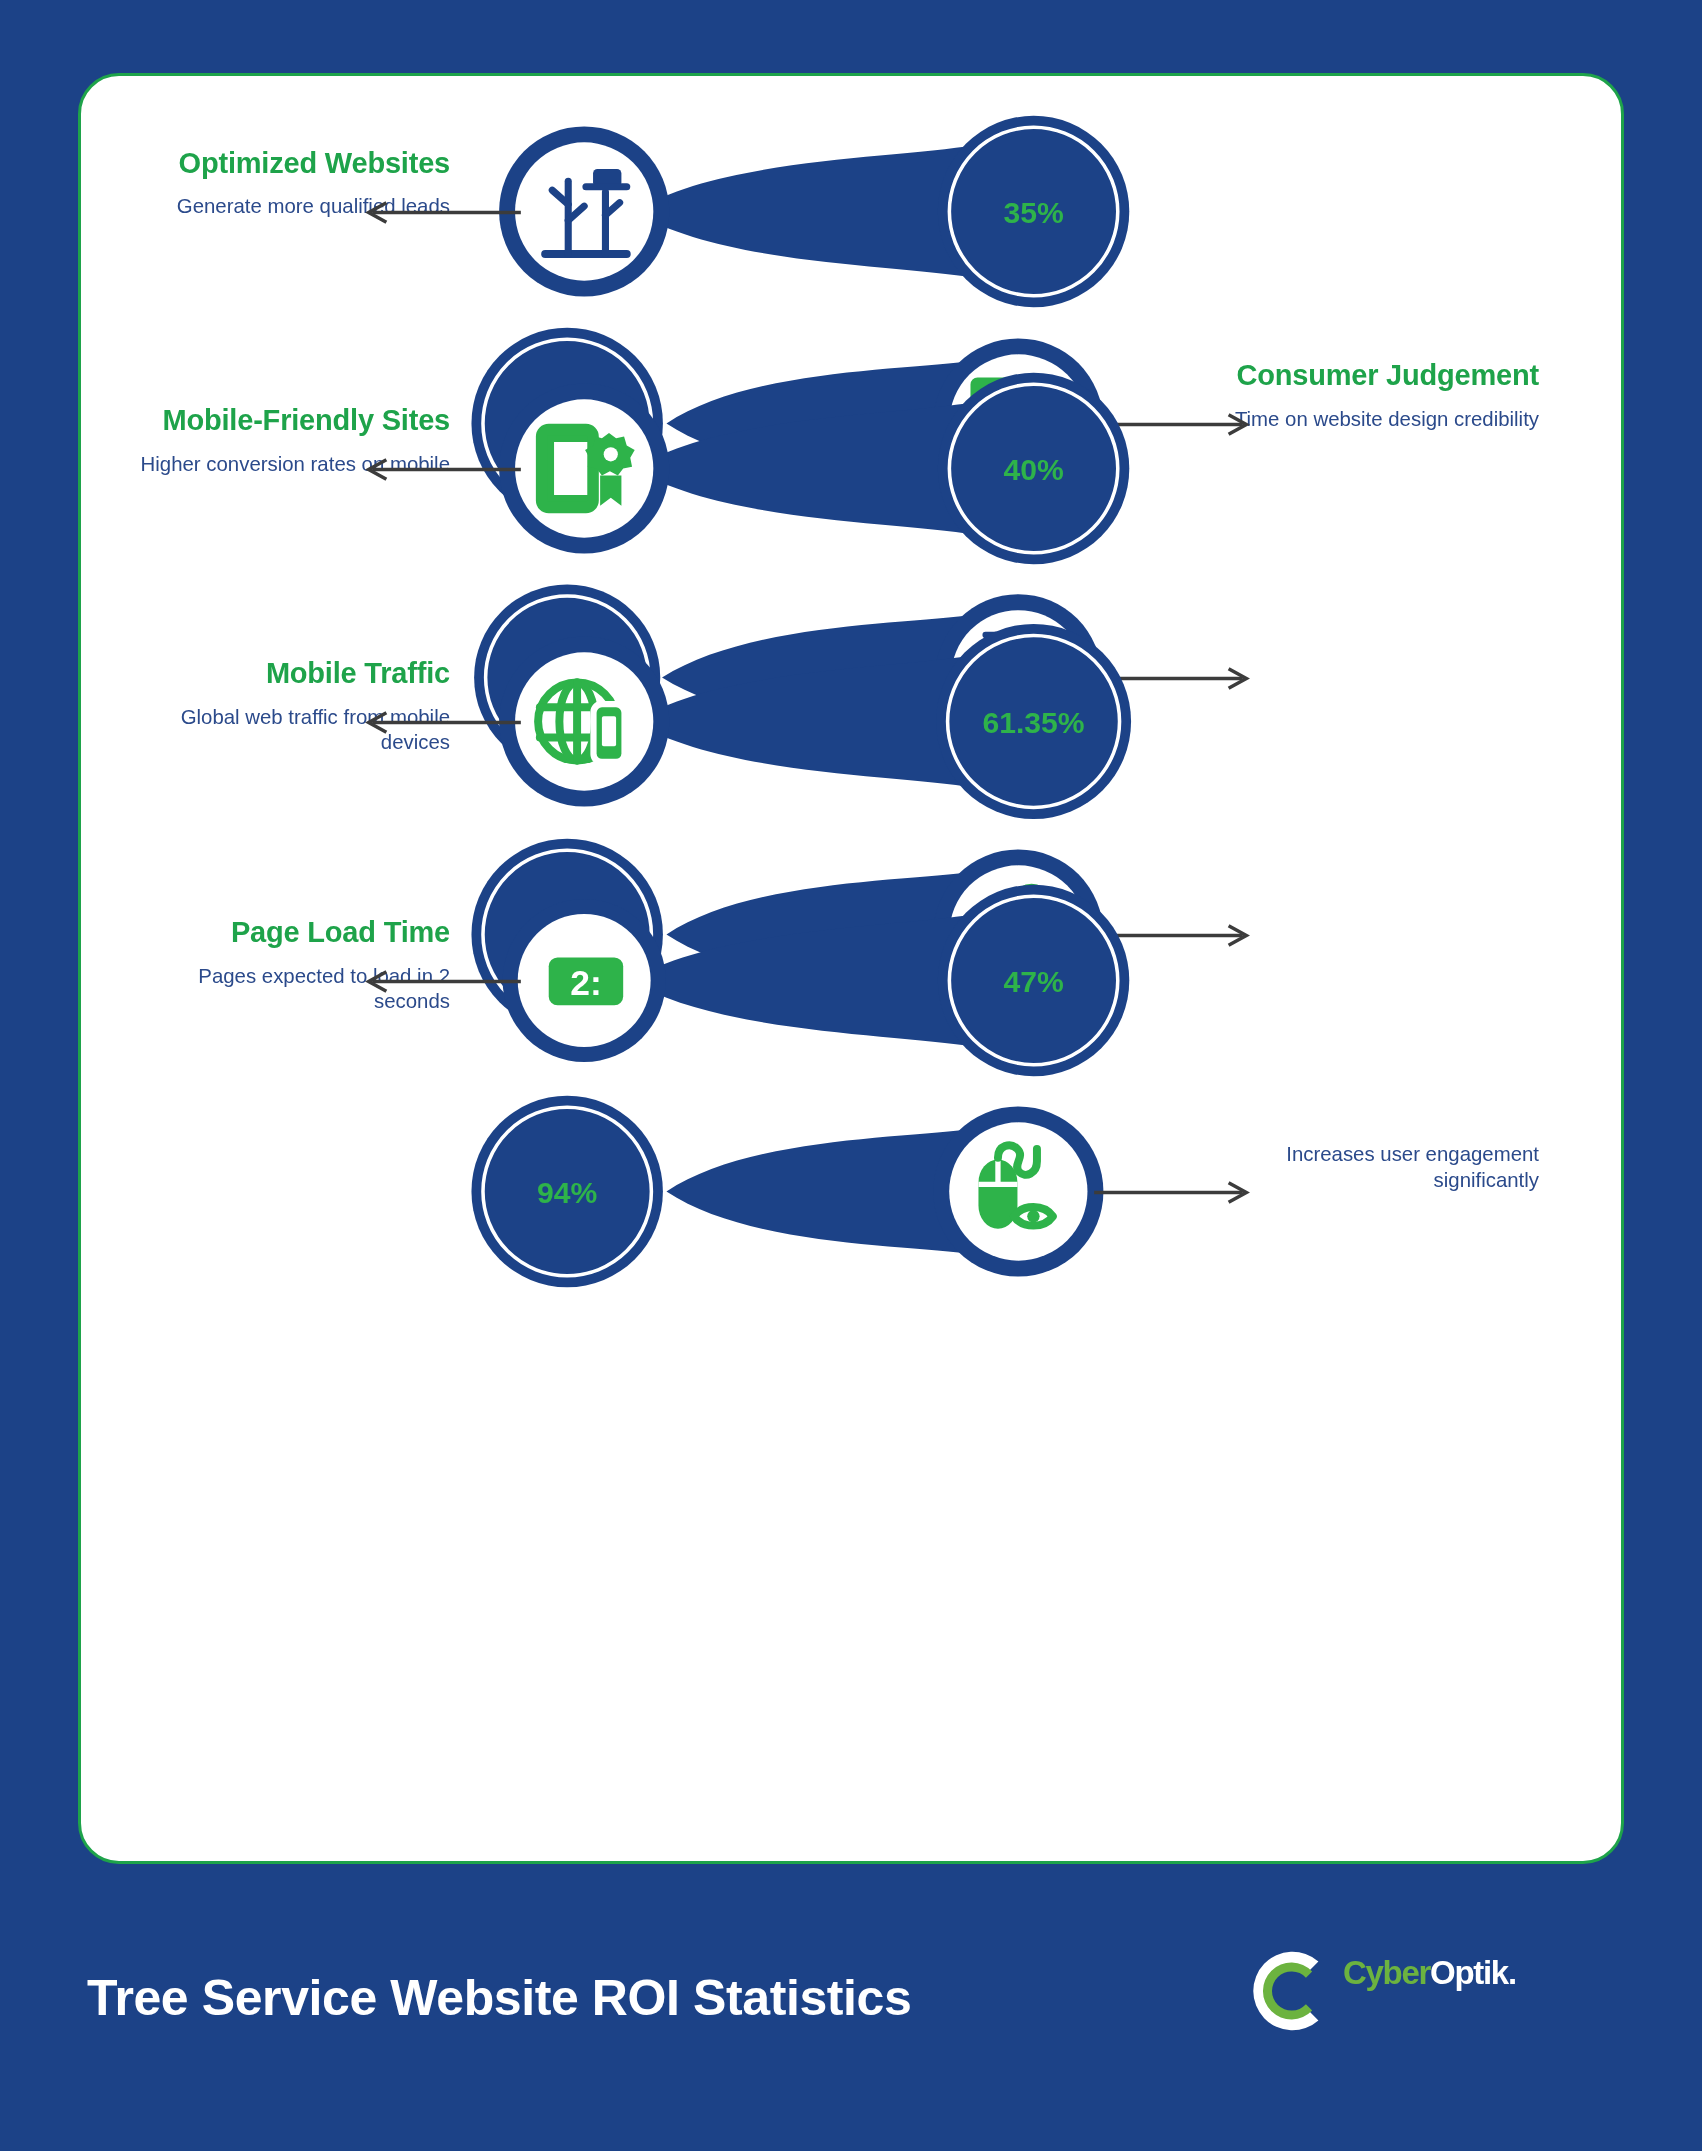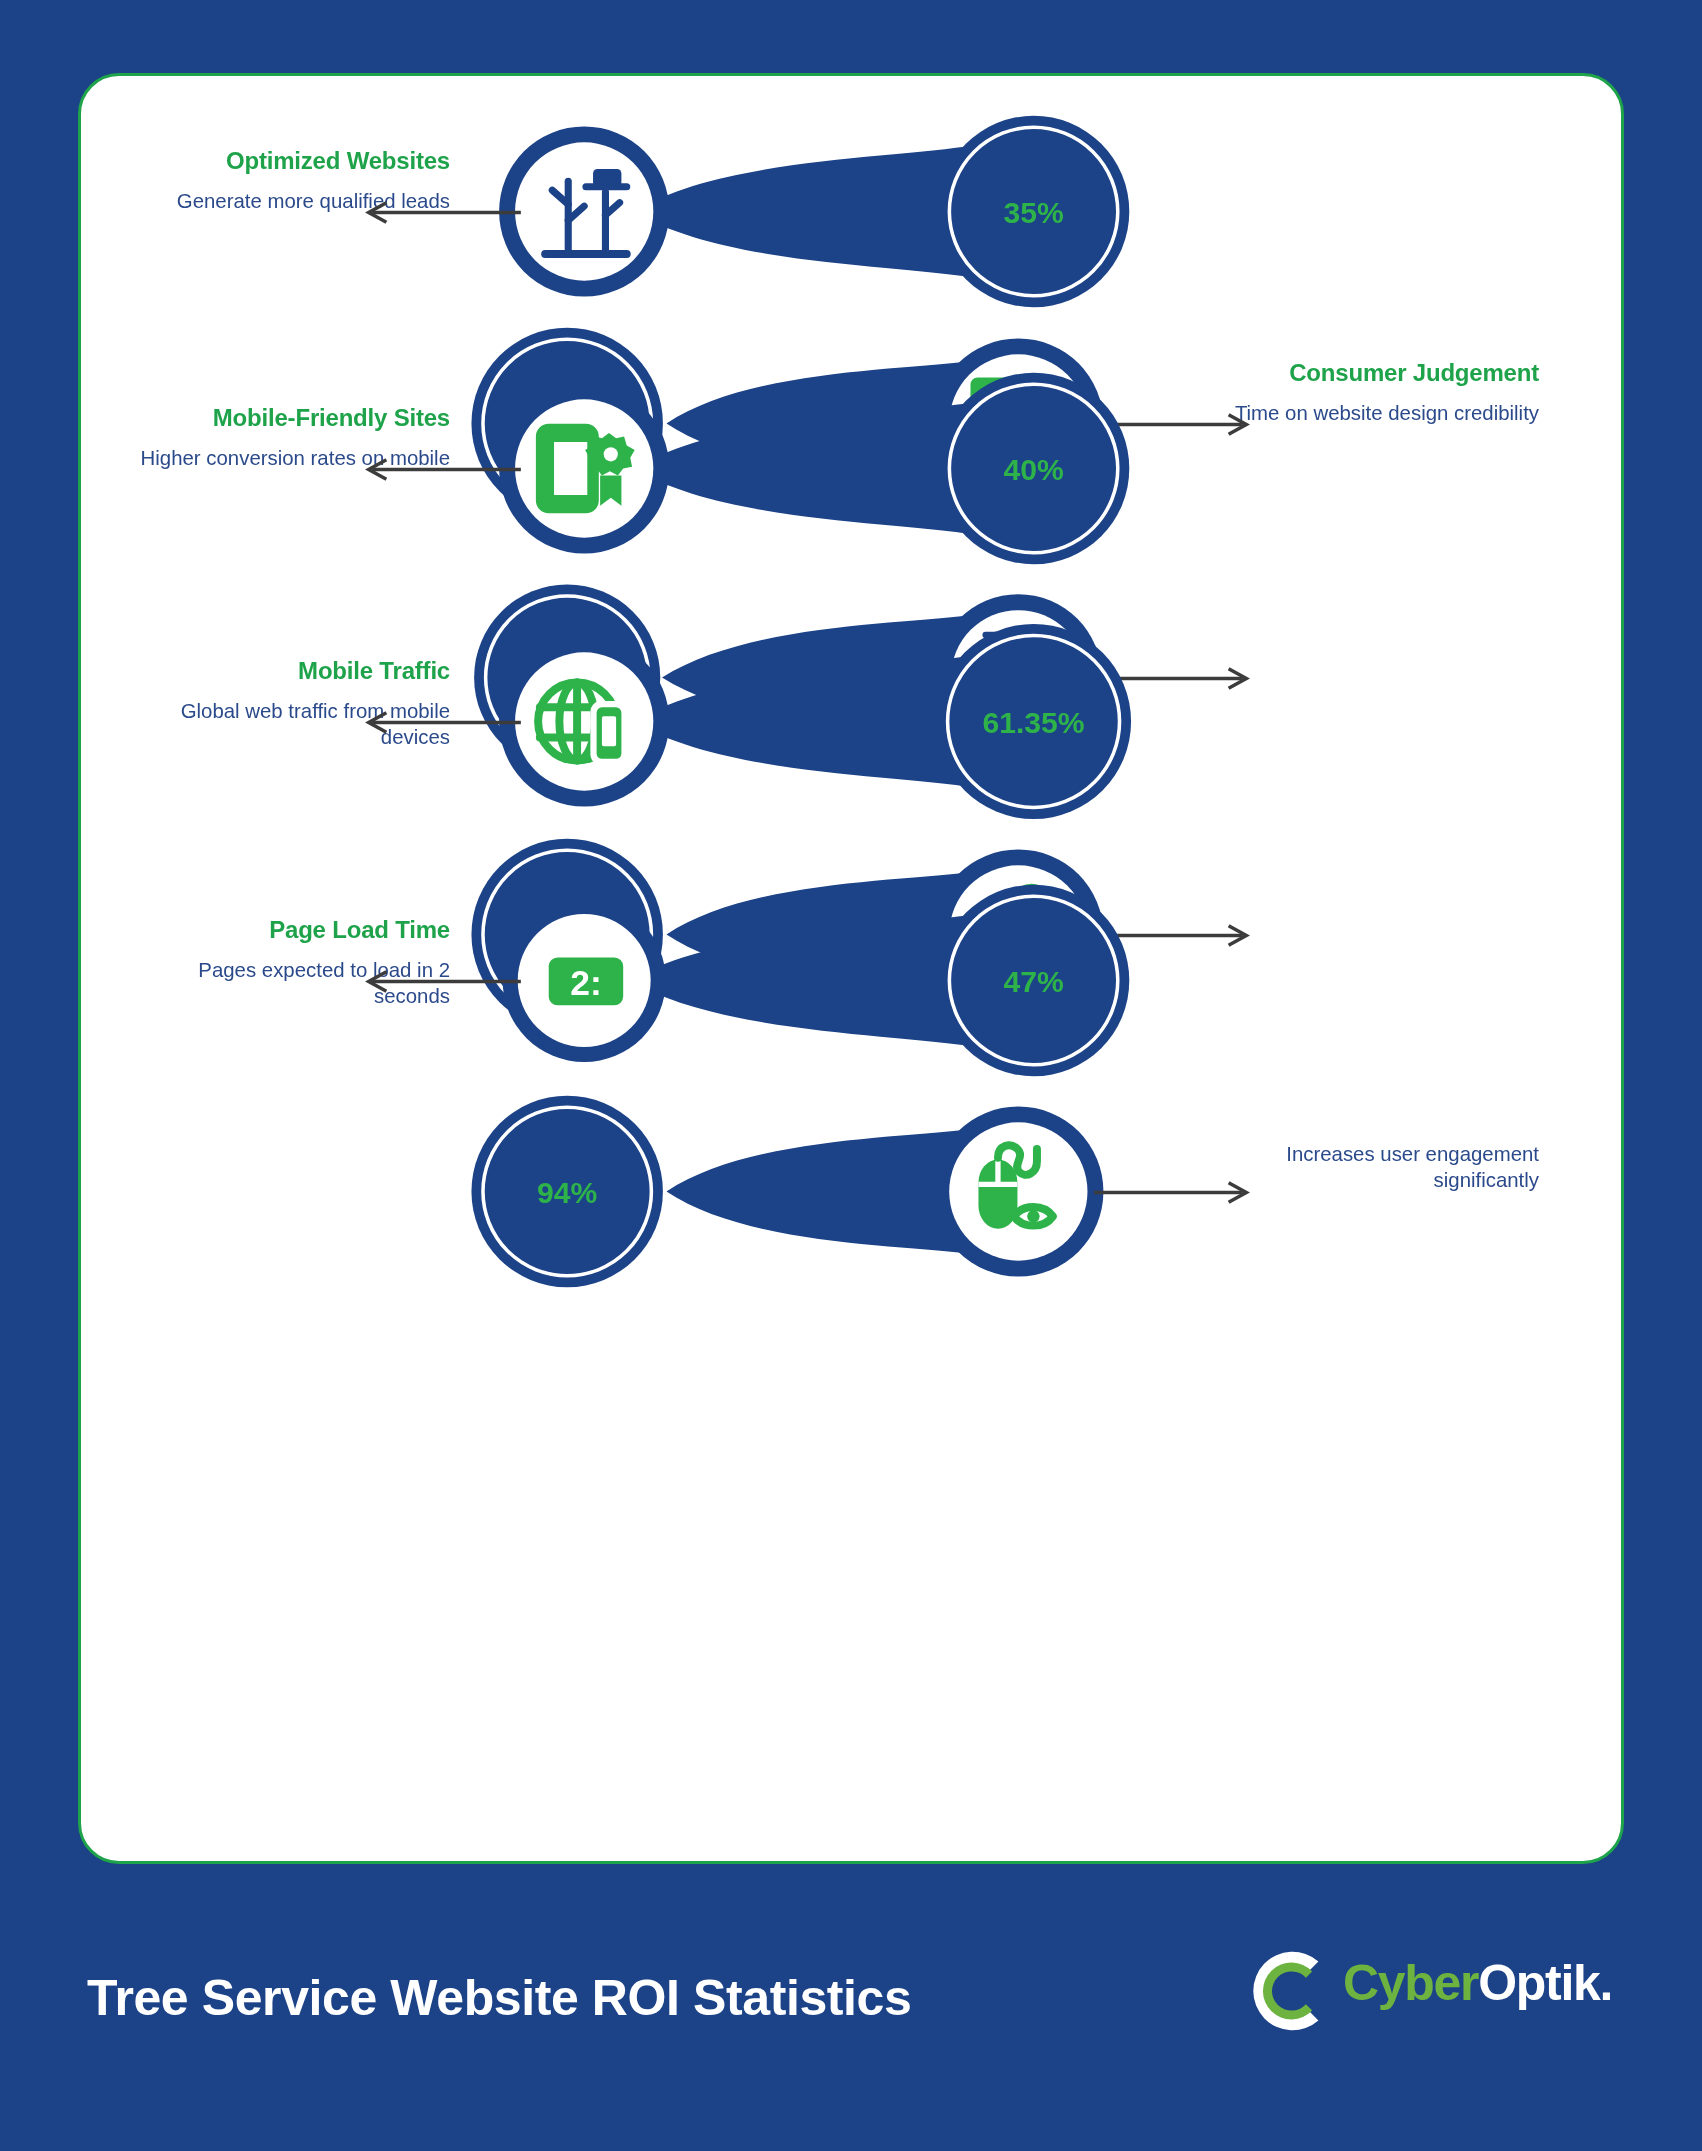--- a/index.html
+++ b/index.html
@@ -44,21 +44,21 @@
   
   .txt {
     position: absolute;
     width: 319px;
   }
   .txt.left  { left: 50px;  text-align: right; }
   .txt.right { left: 1139px; text-align: right; }
 
   .ttl {
     color: #1ea34a;
-    font-size: 24px;
+    font-size: 29px;
     font-weight: bold;
     line-height: 1.13;
     letter-spacing: -0.2px;
   }
   .sub {
     margin-top: 15px;
     color: #2b4a8b;
     font-size: 20.4px;
     font-weight: normal;
     line-height: 1.25;
@@ -91,21 +91,21 @@
     white-space: nowrap;
   }
   #logo {
     position: absolute;
     left: 1240px; top: 78px;
     width: 381px; height: 106px;
   }
   #logo-text {
     position: absolute;
     left: 103px; top: 12.4px;
-    font-size: 50px;
+    font-size: 33px;
     font-weight: bold;
     letter-spacing: -1.3px;
     white-space: nowrap;
   }
   #logo-text .g { color: #6cb33f; }
   #logo-text .w { color: #ffffff; }
 </style>
 </head>
 <body>
 

